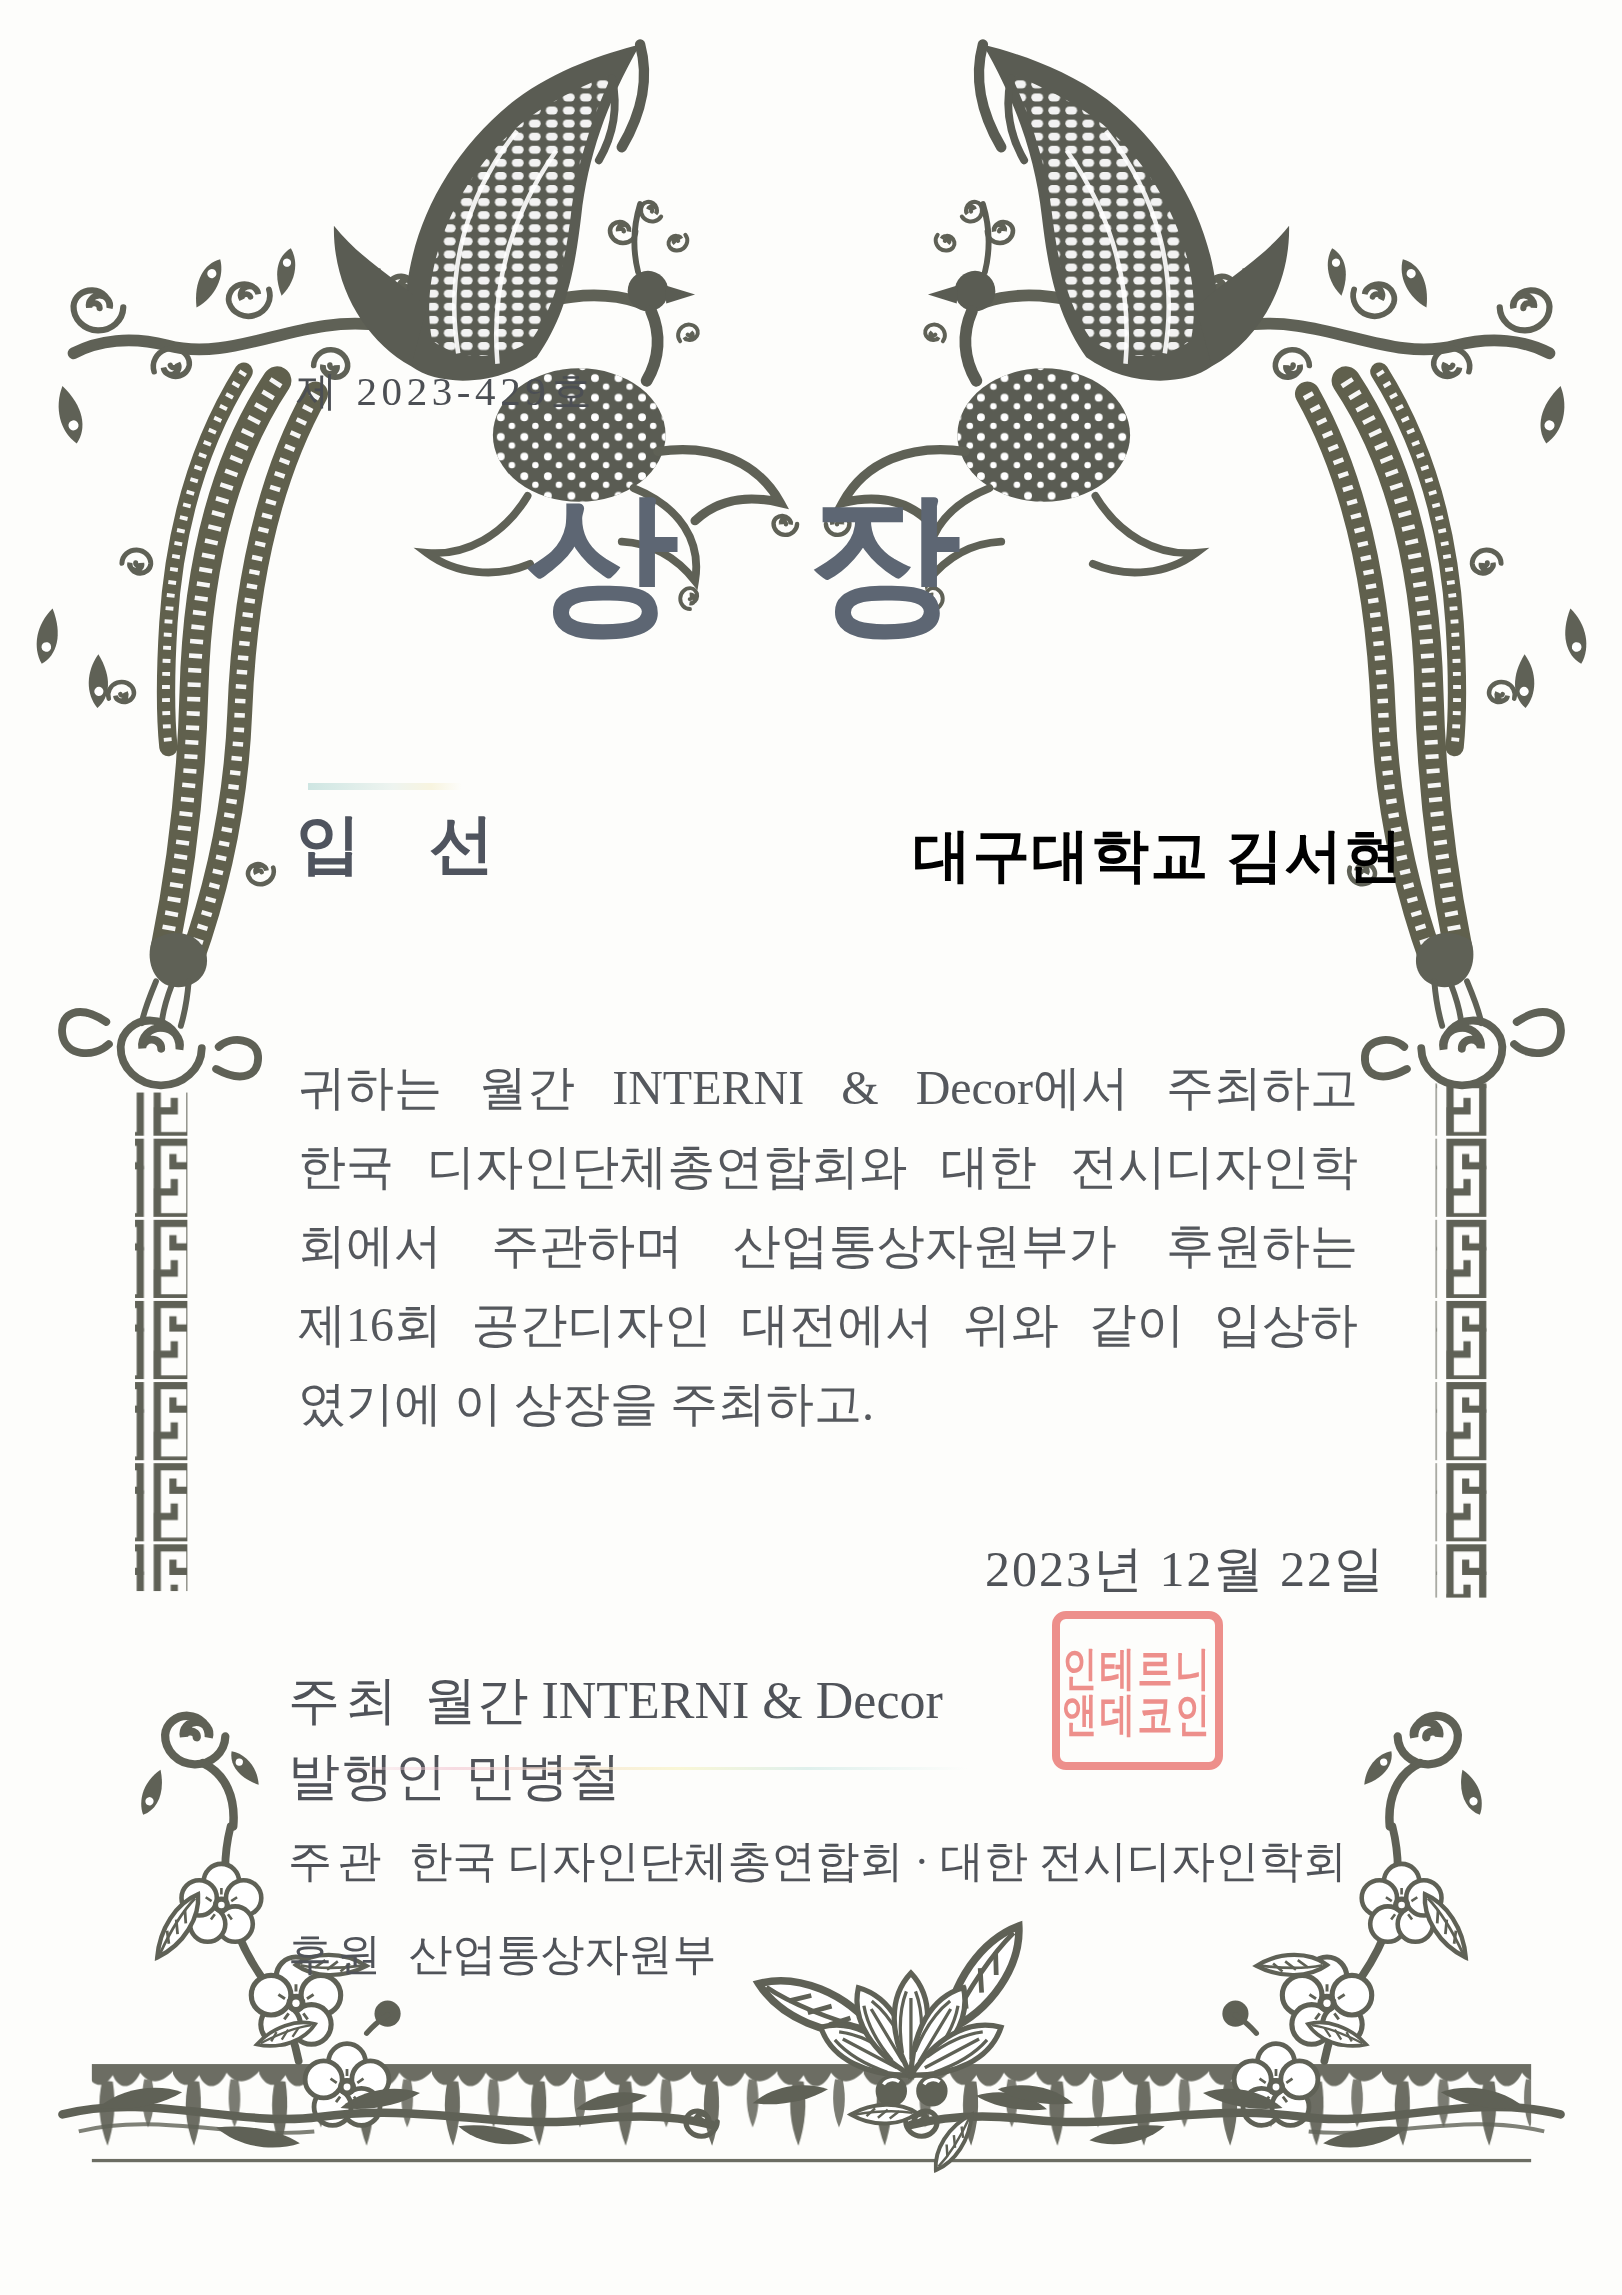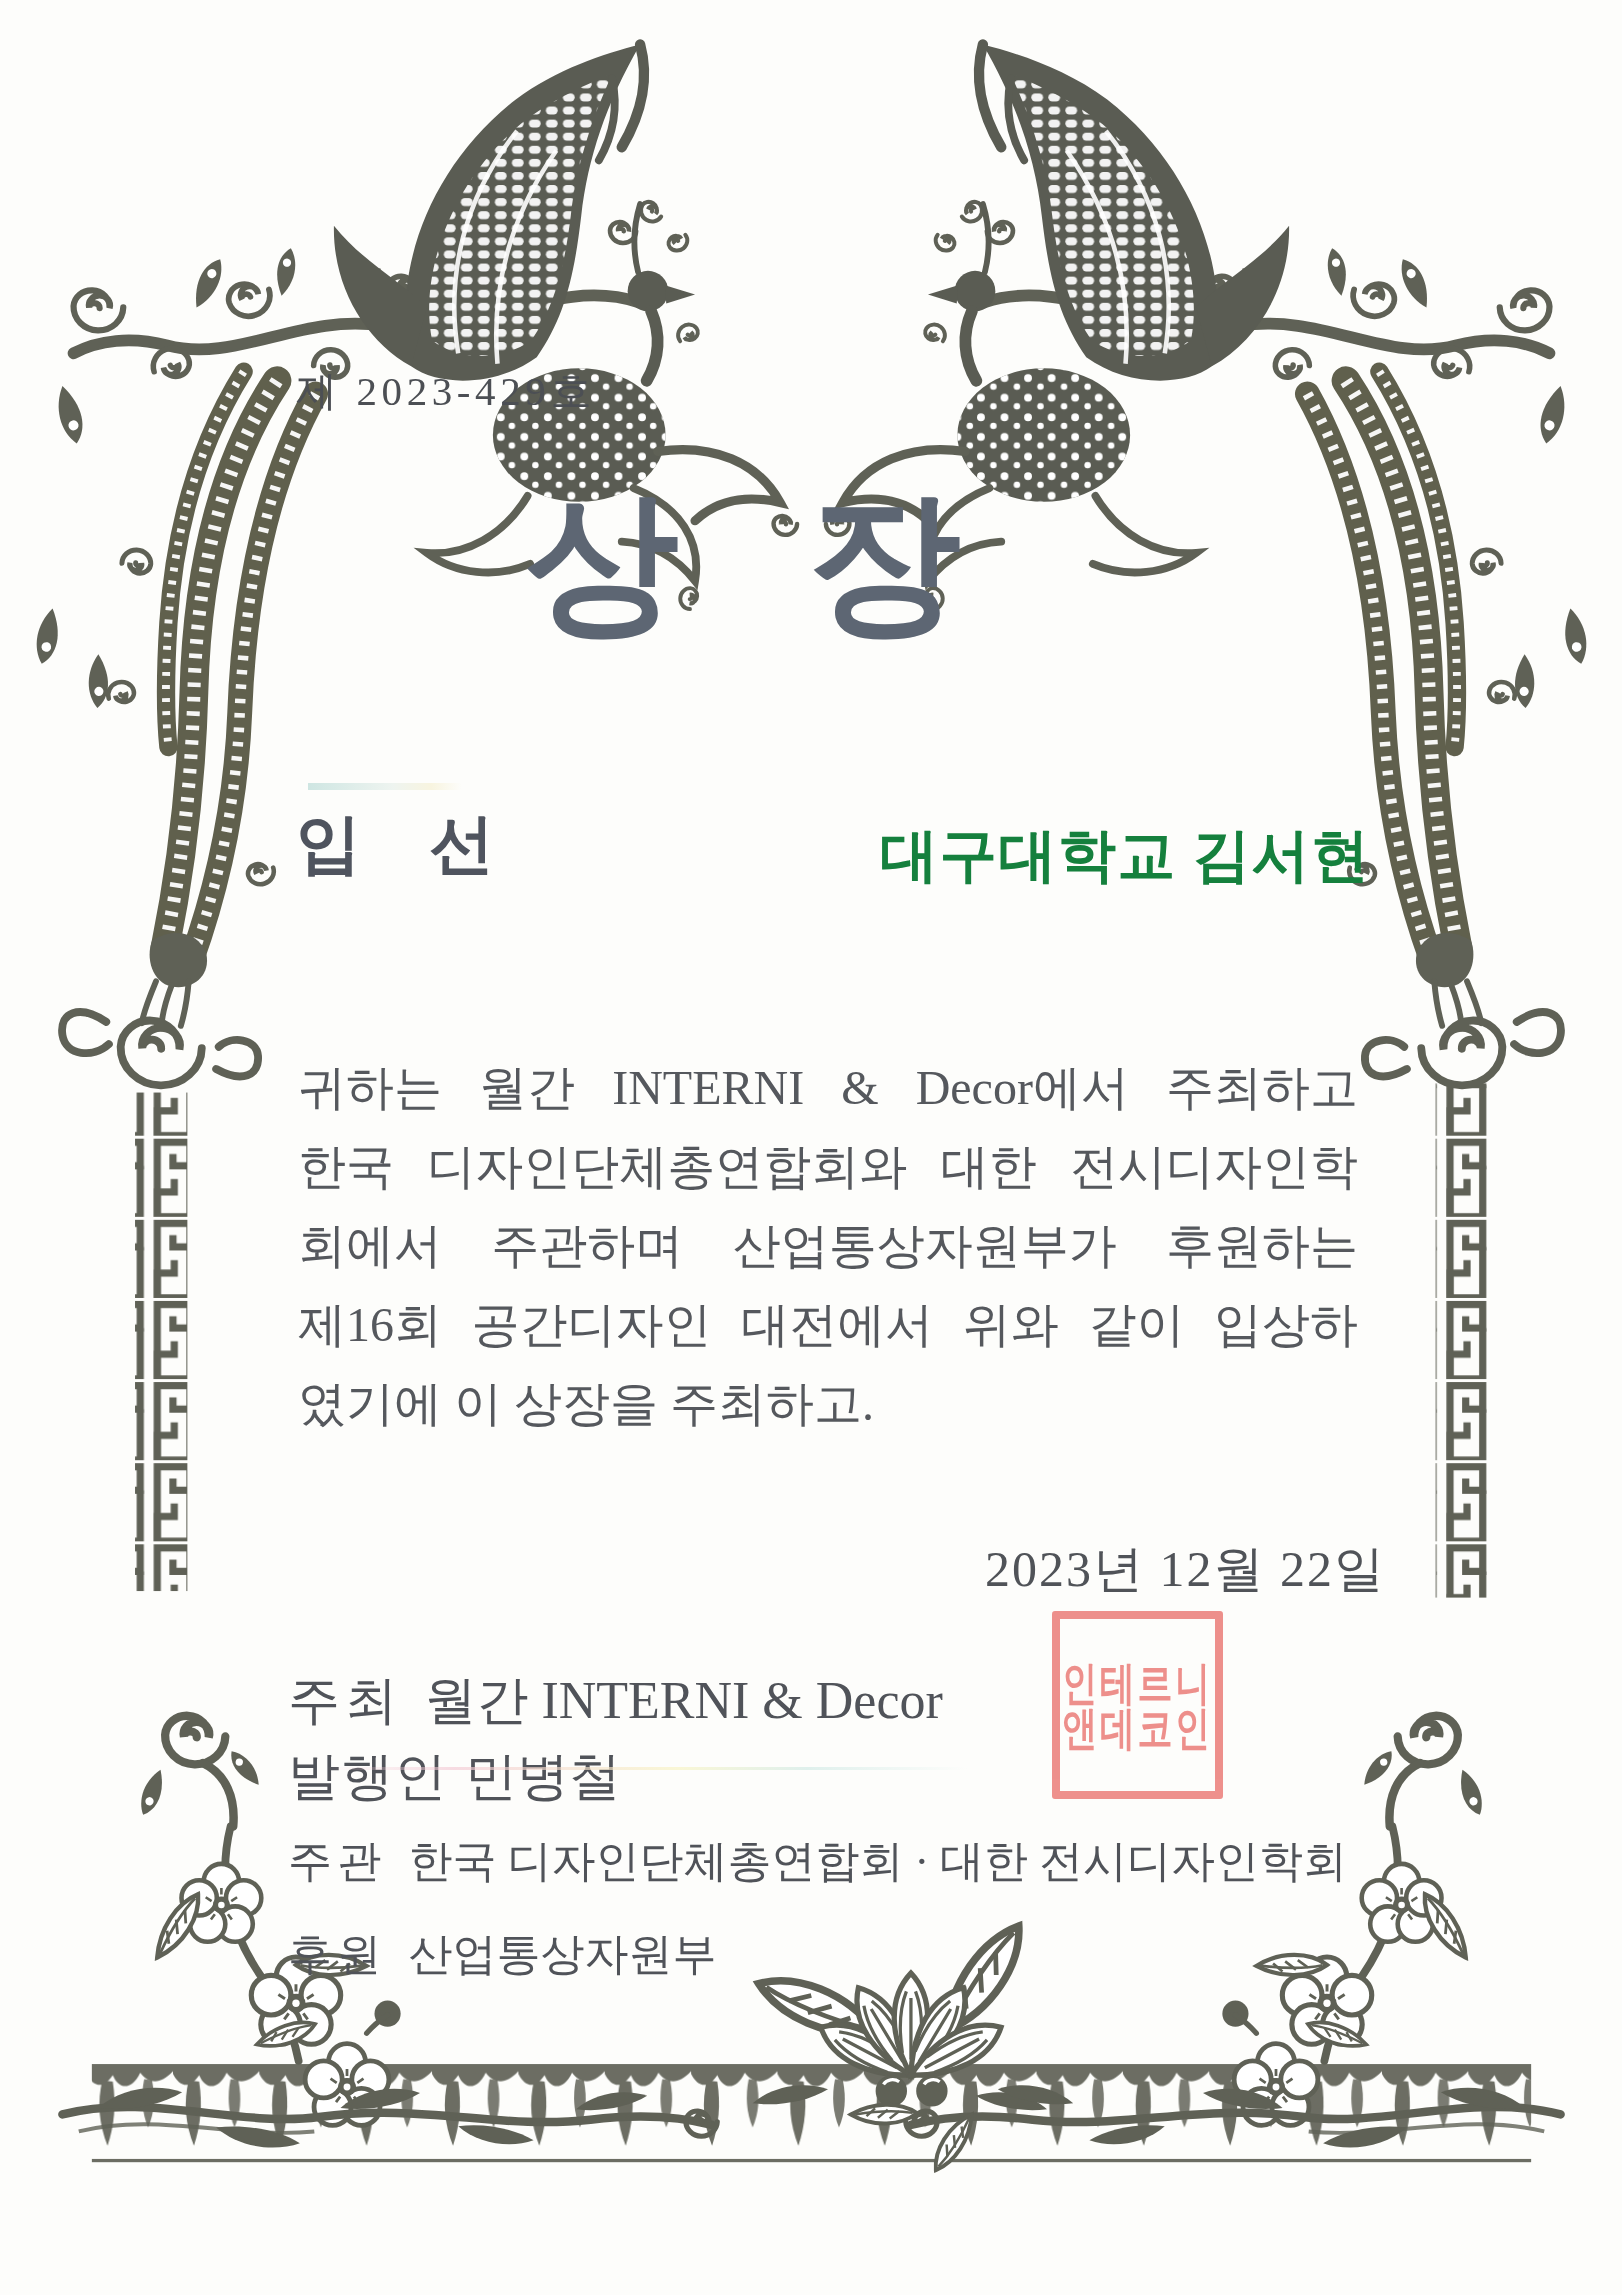--- a/index.html
+++ b/index.html
@@ -9,38 +9,38 @@
     font-family:"Liberation Serif","DejaVu Serif",serif;
     color:#54575c;
   }
   svg.orn{position:absolute;left:0;top:0;width:1623px;height:2295px;z-index:0;pointer-events:none;}
   .txt{position:absolute;z-index:2;white-space:nowrap;}
   .doc-number{left:296px;top:364px;font-size:41px;letter-spacing:4.6px;color:#4c4f54;}
   .title-row{position:absolute;left:743px;top:486px;transform:translateX(-50%);
     display:flex;gap:128px;z-index:2;}
   .title-row span{font-size:154px;line-height:1;color:#5d6673;font-weight:600;}
   .grade{left:296px;top:800px;font-size:65px;font-weight:700;letter-spacing:26px;color:#4f545e;}
-  .recipient{left:880px;top:817px;font-size:58px;font-weight:700;letter-spacing:1.3px;color:#15803d;}
+  .recipient{left:913px;top:817px;font-size:58px;font-weight:700;letter-spacing:1.3px;color:#000000;}
   .body-block{position:absolute;left:298px;top:1048px;width:1060px;z-index:2;}
   .body-line{
     font-size:48px;line-height:79px;color:#55585d;
     text-align:justify;text-align-last:justify;
   }
   .body-line.last{text-align-last:left;}
   .date-line{left:985px;top:1536px;font-size:50px;letter-spacing:2px;color:#505358;}
   .credit{z-index:2;color:#505359;}
   .credit b{font-weight:400;margin-right:22px;letter-spacing:5.2px;}
   .host-line{left:288px;top:1666px;font-size:52px;}
   .publisher-line{left:288px;top:1742px;width:733px;text-align:left;font-size:52px;}
   .publisher-line b{margin-right:17px;letter-spacing:1.3px;}
   .organizer-line{left:288px;top:1832px;font-size:44px;}
   .supporter-line{left:288px;top:1925px;font-size:44px;}
   .seal{
-    position:absolute;left:1052px;top:1611px;width:171px;height:188px;z-index:3;
-    border:8.5px solid #ed8a86;border-radius:3px;box-sizing:border-box;
+    position:absolute;left:1052px;top:1611px;width:171px;height:159px;z-index:3;
+    border:8.5px solid #ed8a86;border-radius:14px;box-sizing:border-box;
     display:flex;flex-direction:column;align-items:center;justify-content:center;gap:10.5px;
     color:#ed8a86;opacity:.95;
   }
   .seal .srow{
     font-family:"Liberation Sans","DejaVu Sans",sans-serif;
     font-weight:700;font-size:35px;letter-spacing:2.6px;line-height:1;
     transform:scaleY(1.32);
   }
   .artifact{position:absolute;z-index:4;pointer-events:none;}
   .artifact-1{left:308px;top:783px;width:154px;height:6.5px;opacity:.75;

